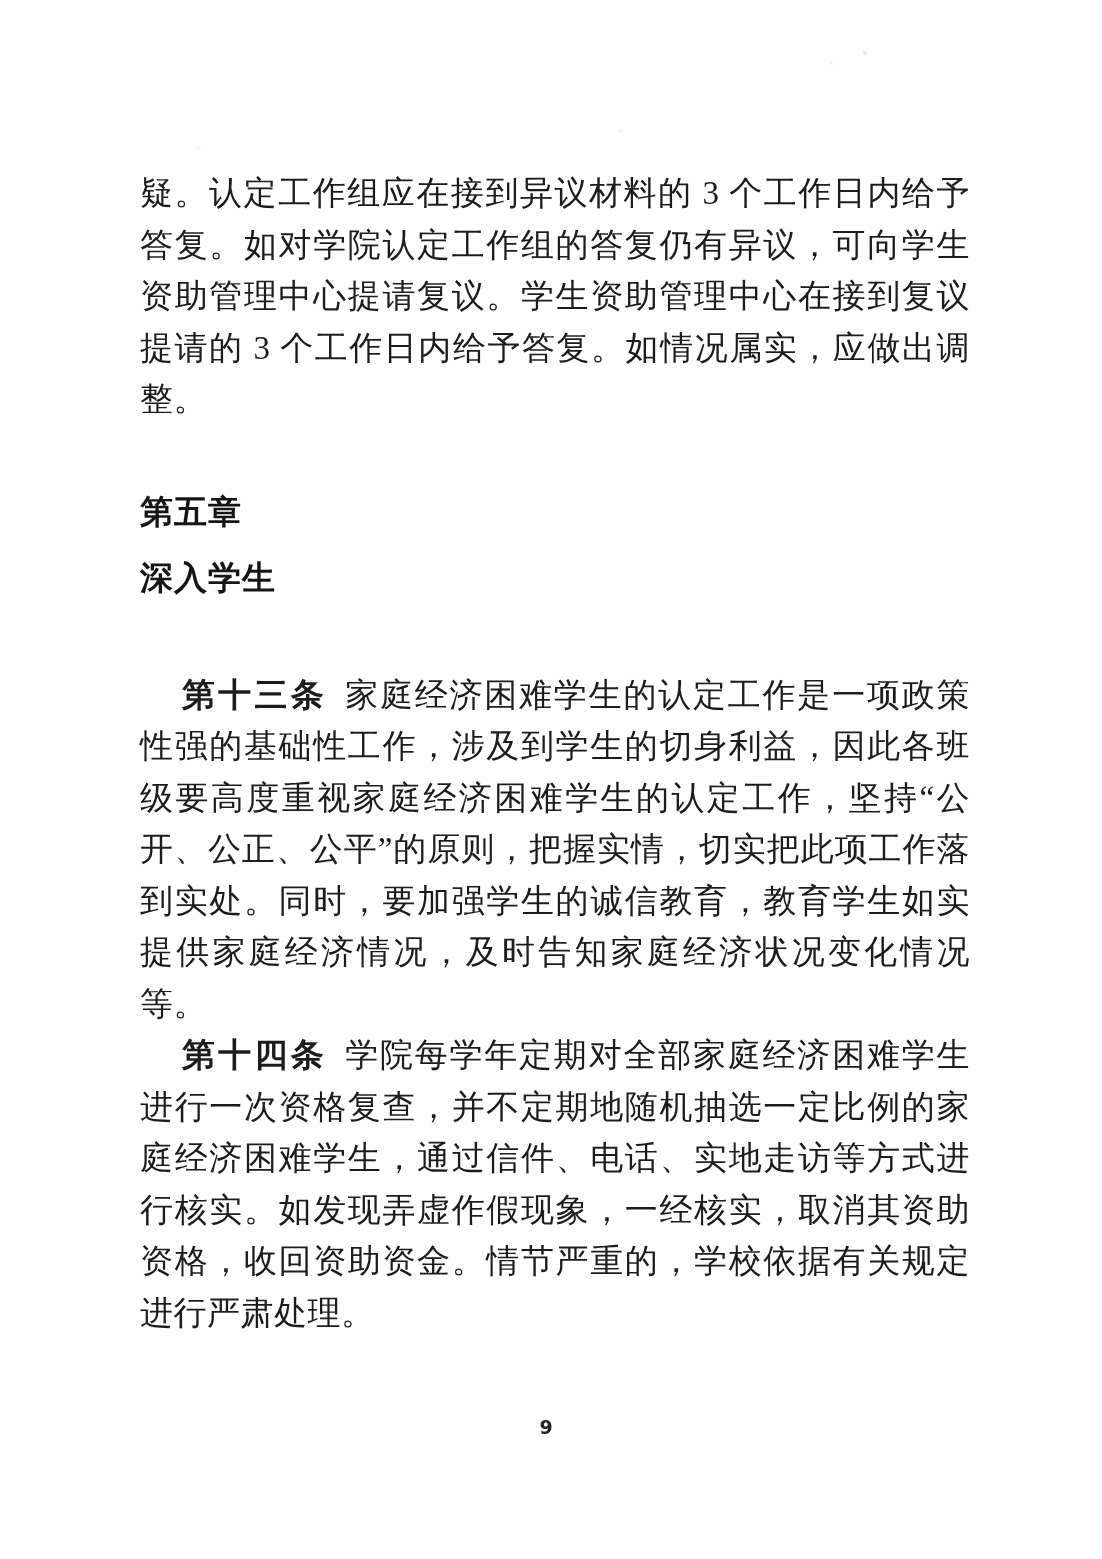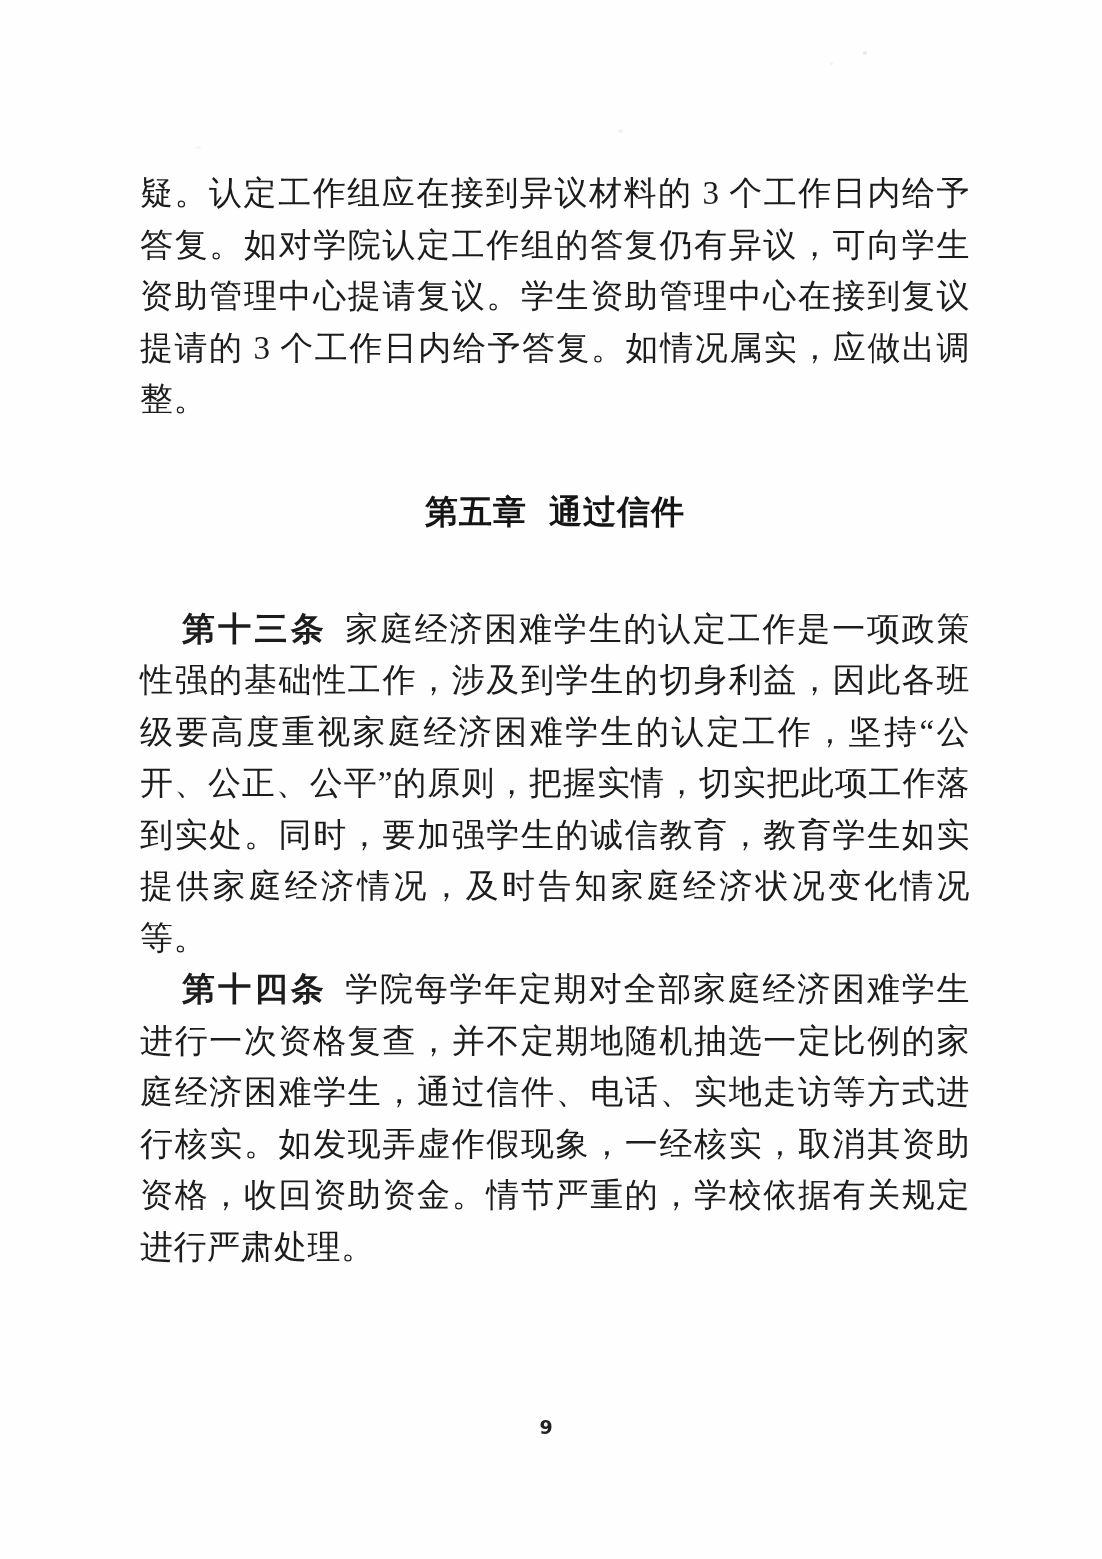--- a/index.html
+++ b/index.html
@@ -47,20 +47,21 @@
     justify-content: center;
     align-items: baseline;
     gap: 22px;
     margin: 64px 0 0 0;
     font-family: Liberation Sans, sans-serif;
     font-weight: bold;
     font-size: 33px;
     line-height: 44px;
     color: #151515;
     letter-spacing: 1px;
+    flex-direction: column;
   }
   .articles {
     margin-top: 70px;
   }
   .article {
     text-indent: 42px;
   }
   .article-label {
     font-weight: bold;
     margin-right: 18px;
@@ -85,21 +86,21 @@
 
   <span class="speck s1"></span>
   <span class="speck s2"></span>
   <span class="speck s3"></span>
   <span class="speck s4"></span>
 
   <p class="body-text continuation">疑。认定工作组应在接到异议材料的 3 个工作日内给予答复。如对学院认定工作组的答复仍有异议，可向学生资助管理中心提请复议。学生资助管理中心在接到复议提请的 3 个工作日内给予答复。如情况属实，应做出调整。</p>
 
   <h2 class="chapter-heading">
     <span>第五章</span>
-    <span>通过信件</span>
+    <span>深入学生</span>
   </h2>
 
   <div class="articles">
 
     <p class="body-text article"><span class="article-label">第十三条</span><span>家庭经济困难学生的认定工作是一项政策性强的基础性工作，涉及到学生的切身利益，因此各班级要高度重视家庭经济困难学生的认定工作，坚持“公开、公正、公平”的原则，把握实情，切实把此项工作落到实处。同时，要加强学生的诚信教育，教育学生如实提供家庭经济情况，及时告知家庭经济状况变化情况等。</span></p>
 
 
     <p class="body-text article"><span class="article-label">第十四条</span><span>学院每学年定期对全部家庭经济困难学生进行一次资格复查，并不定期地随机抽选一定比例的家庭经济困难学生，通过信件、电话、实地走访等方式进行核实。如发现弄虚作假现象，一经核实，取消其资助资格，收回资助资金。情节严重的，学校依据有关规定进行严肃处理。</span></p>
 
   </div>

